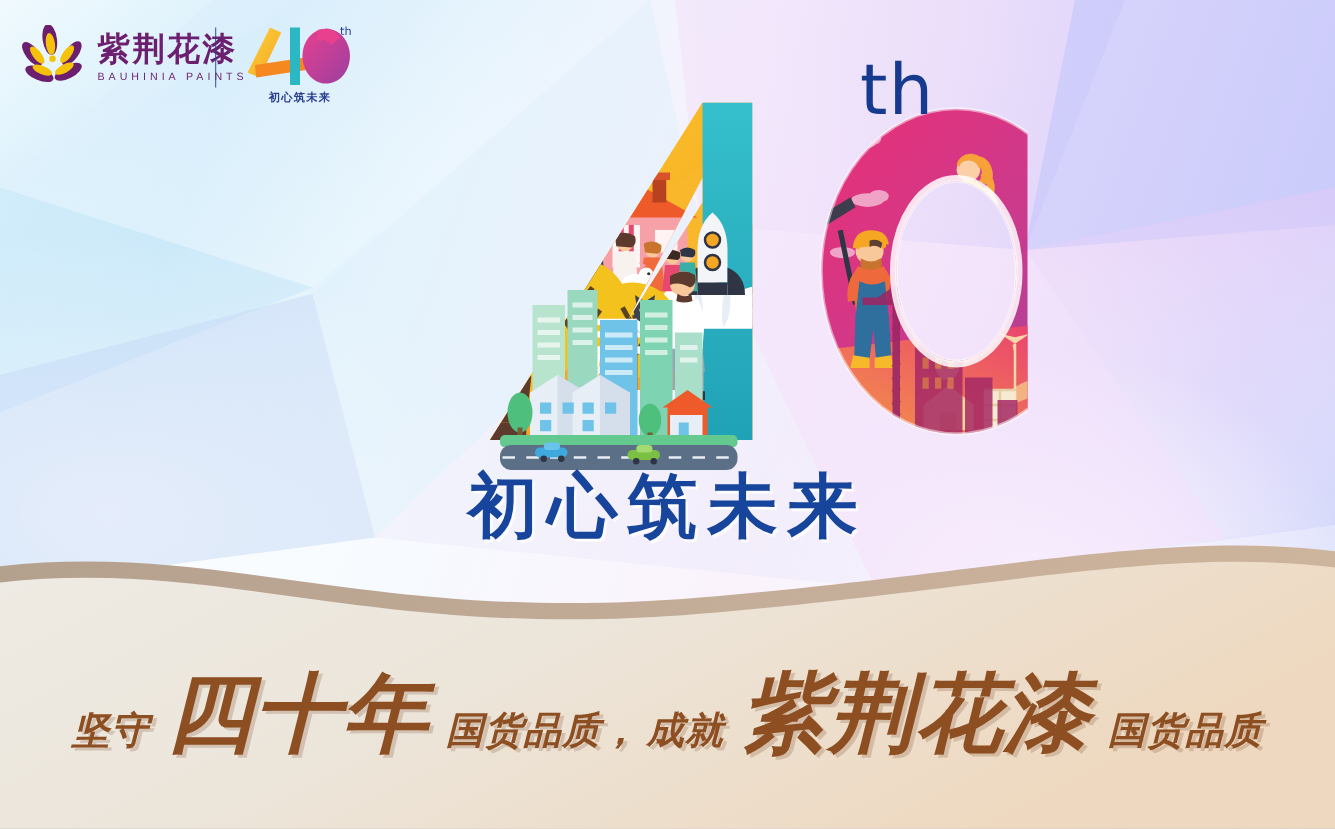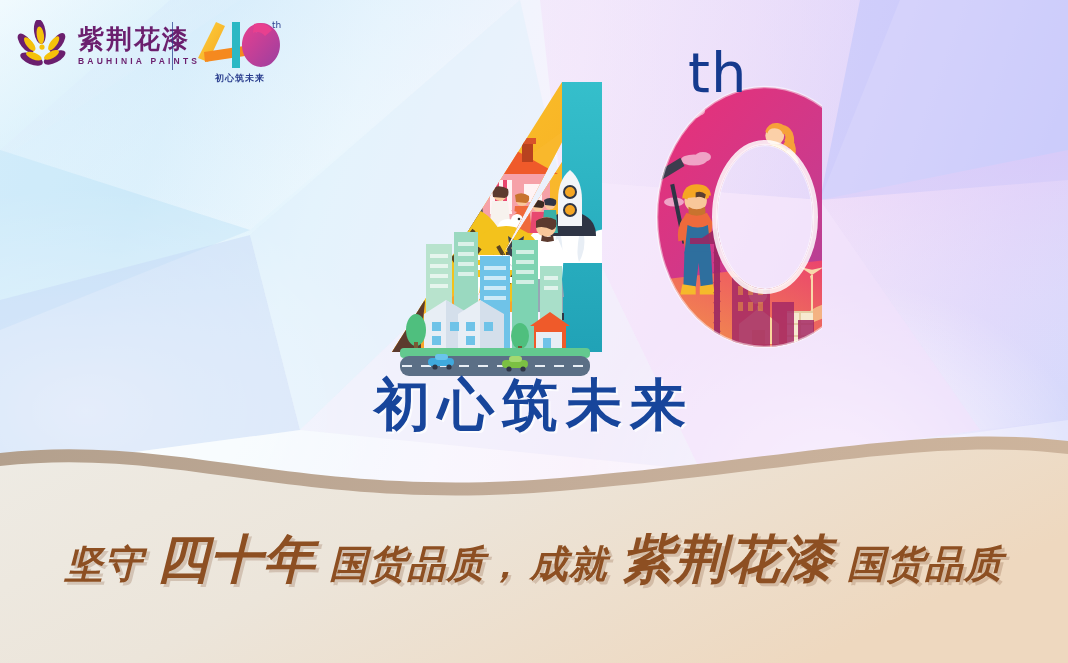--- a/index.html
+++ b/index.html
@@ -22,21 +22,21 @@
   
   .band{position:absolute;left:0;right:0;bottom:0;height:235px;}
   .band svg{position:absolute;inset:0;width:100%;height:100%;}
 
   
   .header{position:absolute;top:0;left:0;width:1068px;height:100px;}
   .brand{position:absolute;left:16px;top:20px;display:flex;align-items:center;gap:10px;}
   .brand .mark{width:52px;height:52px;}
   .brand-txt{display:flex;flex-direction:column;justify-content:center;}
   .brand-cn{font-size:26px;font-weight:700;color:#6b1f6e;letter-spacing:2px;line-height:1.05;}
-  .brand-en{font-size:8.5px;font-weight:700;color:#6b1f6e;letter-spacing:3.2px;margin-top:3px;}
+  .brand-en{font-size:8.5px;font-weight:400;color:#6b1f6e;letter-spacing:3.2px;margin-top:3px;}
   .divider{position:absolute;left:172px;top:22px;width:1px;height:48px;background:#2b3f8f;opacity:.75;}
   .anniv{position:absolute;left:192px;top:16px;width:96px;height:74px;}
   .anniv svg{display:block;}
   .anniv-cn{text-align:center;font-size:9px;font-weight:700;color:#2b3f8f;letter-spacing:1px;margin-top:-2px;}
 
   
   .art{position:absolute;left:262px;top:52px;width:560px;height:330px;}
   .art svg{display:block;}
   .th{position:absolute;left:688px;top:40px;font-size:56px;color:#153a8e;font-weight:400;letter-spacing:1px;font-family:"DejaVu Sans",sans-serif;}
 
@@ -45,22 +45,22 @@
     font-size:56px;font-weight:700;color:#17459b;letter-spacing:8px;
     font-family:"DejaVu Sans","Liberation Sans",sans-serif;
     text-shadow:2px 2px 0 rgba(255,255,255,.75);}
 
   
   .headline{position:absolute;left:0;right:0;top:525px;text-align:center;white-space:nowrap;
     font-family:"DejaVu Sans","Liberation Sans",sans-serif;
     font-style:italic;font-weight:700;color:#8d4f22;
     text-shadow:3px 3px 0 rgba(120,70,35,.22);}
   .headline span{display:inline-block;vertical-align:baseline;}
-  .h-sm{font-size:38px;letter-spacing:1px;}
-  .h-lg{font-size:52px;letter-spacing:1px;margin:0 8px;}
+  .h-sm{font-size:30px;letter-spacing:1px;}
+  .h-lg{font-size:69px;letter-spacing:1px;margin:0 8px;}
 </style>
 </head>
 <body>
 
 <div class="poster">
 
   <div class="bg-base"></div>
 
   <svg class="poly" viewBox="0 0 1068 663" preserveAspectRatio="none">
     <defs>

